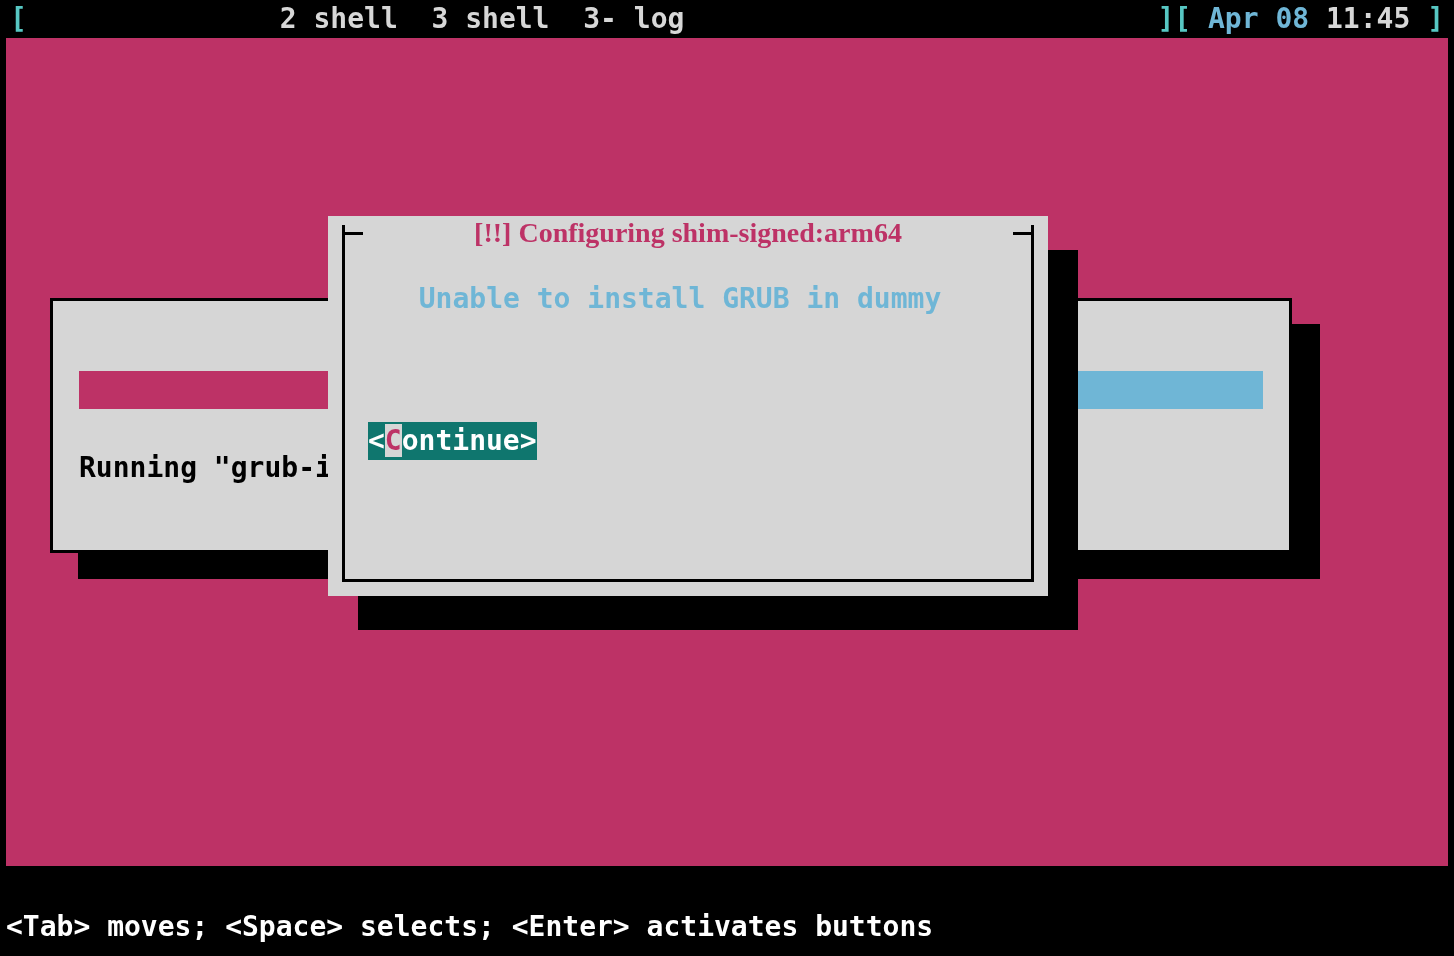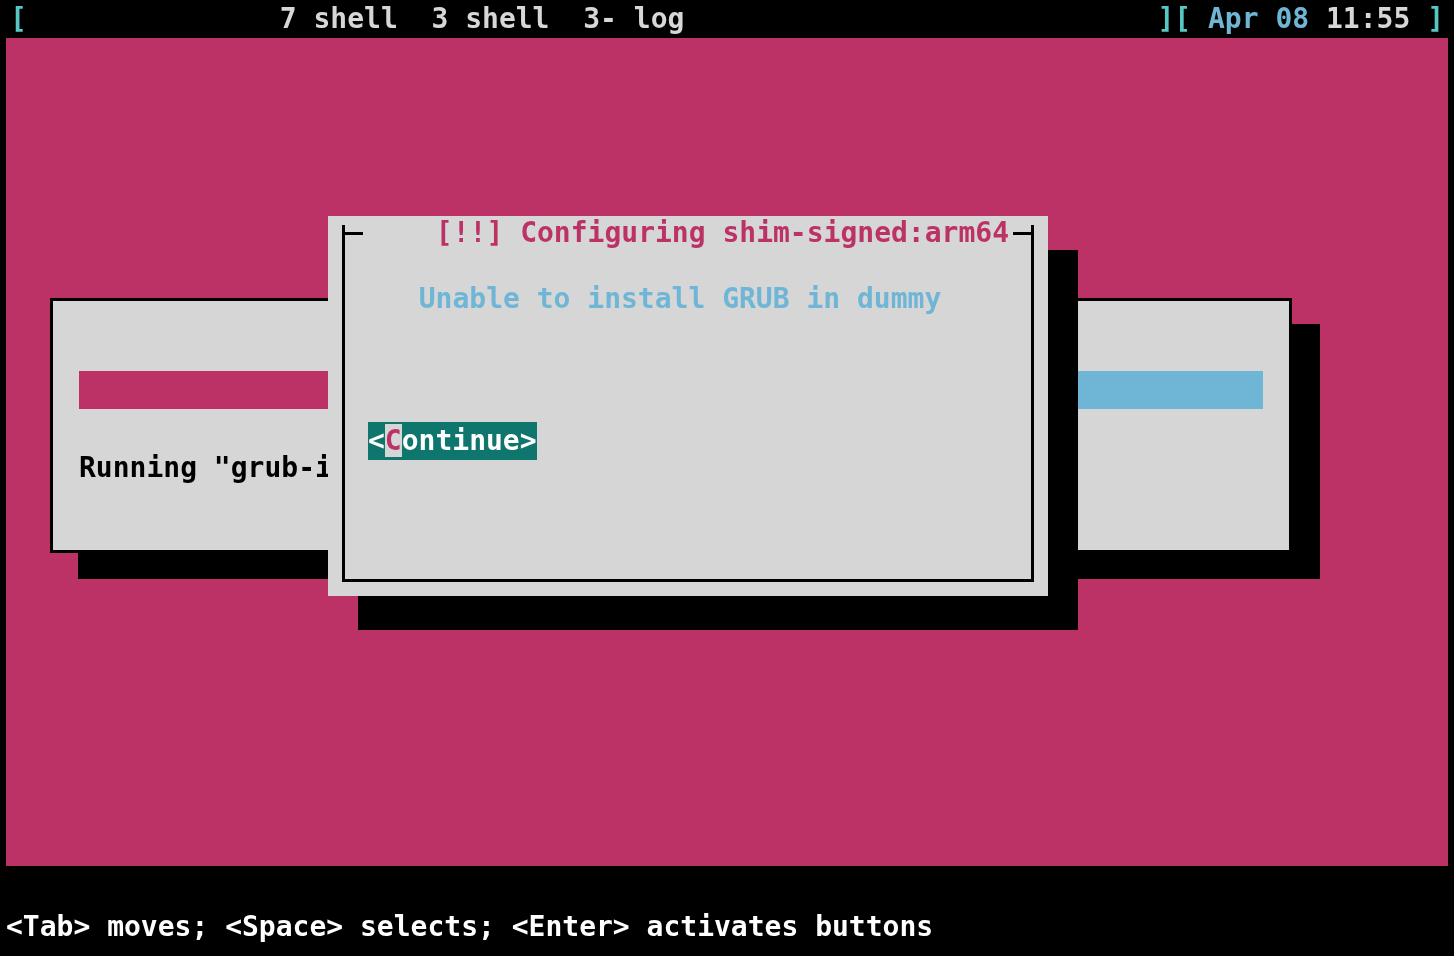--- a/index.html
+++ b/index.html
@@ -122,24 +122,25 @@
     top: 16px;
     height: 3px;
     display: flex;
     align-items: center;
   }
   .frame-top .line { flex: 0 0 18px; height: 3px; background:#000; }
   .frame-top .line-r { flex: 0 0 18px; height: 3px; background:#000; }
   .frame-top .tick  { width:3px; height:18px; background:#000; margin-top:0; }
   .frame-top .title {
     flex: 1;
-    text-align: right;
+    text-align: center;
     color: #bd3266;
     margin-top: -1px;
     padding: 0 4px;
+    font-family: Liberation Serif, serif;
   }
   .dlg .body {
     position: absolute;
     left: 12px;
     right: 28px;
     top: 64px;
   }
   .subtitle {
     color: #6fb6d6;
     text-align: center;
@@ -174,31 +175,31 @@
     font-weight: bold;
   }
 </style>
 </head>
 <body>
 
 <div class="statusbar">
   <span class="sb-bracket">[</span>
   <span>&nbsp;&nbsp;&nbsp;&nbsp;&nbsp;&nbsp;&nbsp;&nbsp;&nbsp;&nbsp;&nbsp;&nbsp;&nbsp;</span>
   <span>&nbsp;&nbsp;</span>
-  <span class="sb-tab">7 shell</span>
+  <span class="sb-tab">2 shell</span>
   <span>&nbsp;&nbsp;</span>
   <span class="sb-tab">3 shell</span>
   <span>&nbsp;&nbsp;</span>
   <span class="sb-tab">3- log</span>
   <span class="sb-spacer"></span>
   <span class="sb-bracket">][</span>
   <span>&nbsp;</span>
   <span class="sb-date">Apr 08</span>
   <span>&nbsp;</span>
-  <span class="sb-time">11:55</span>
+  <span class="sb-time">11:45</span>
   <span>&nbsp;</span>
   <span class="sb-bracket">]</span>
 </div>
 
 <div class="canvas"></div>
 
 <div class="bg-shadow"></div>
 <div class="bg-box">
   <div class="progress-row">
     <div class="progress-done"></div>

